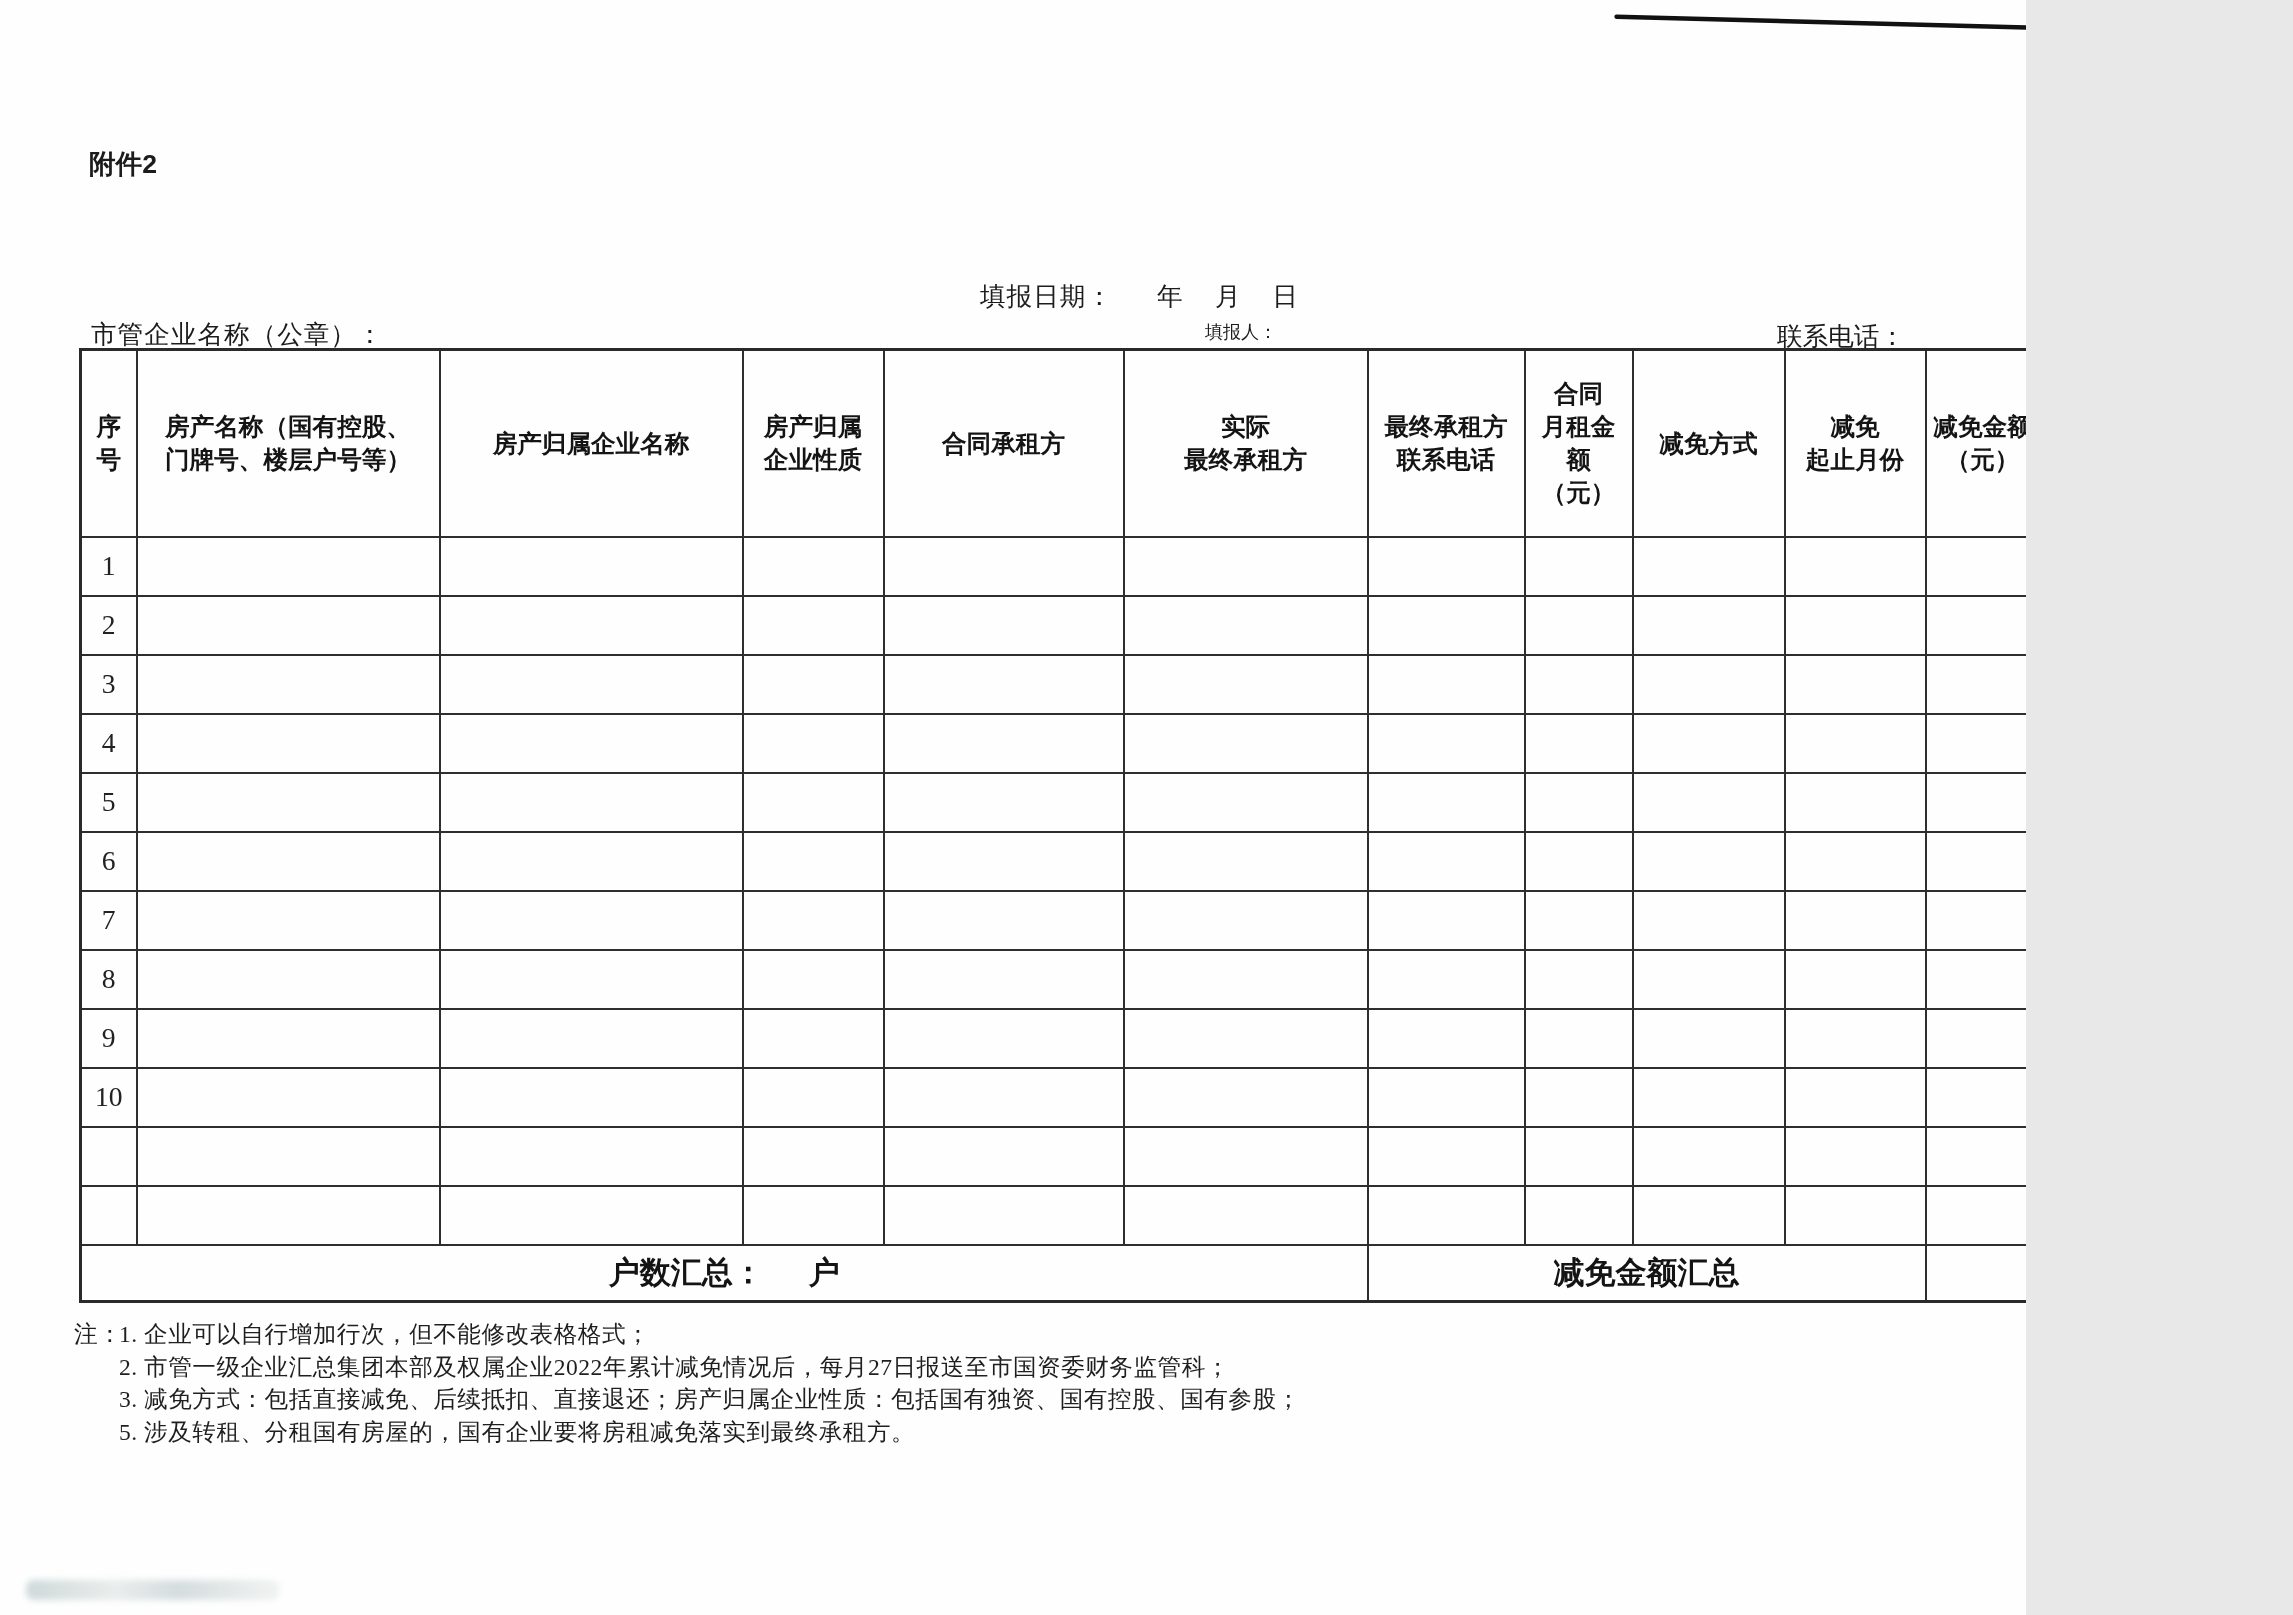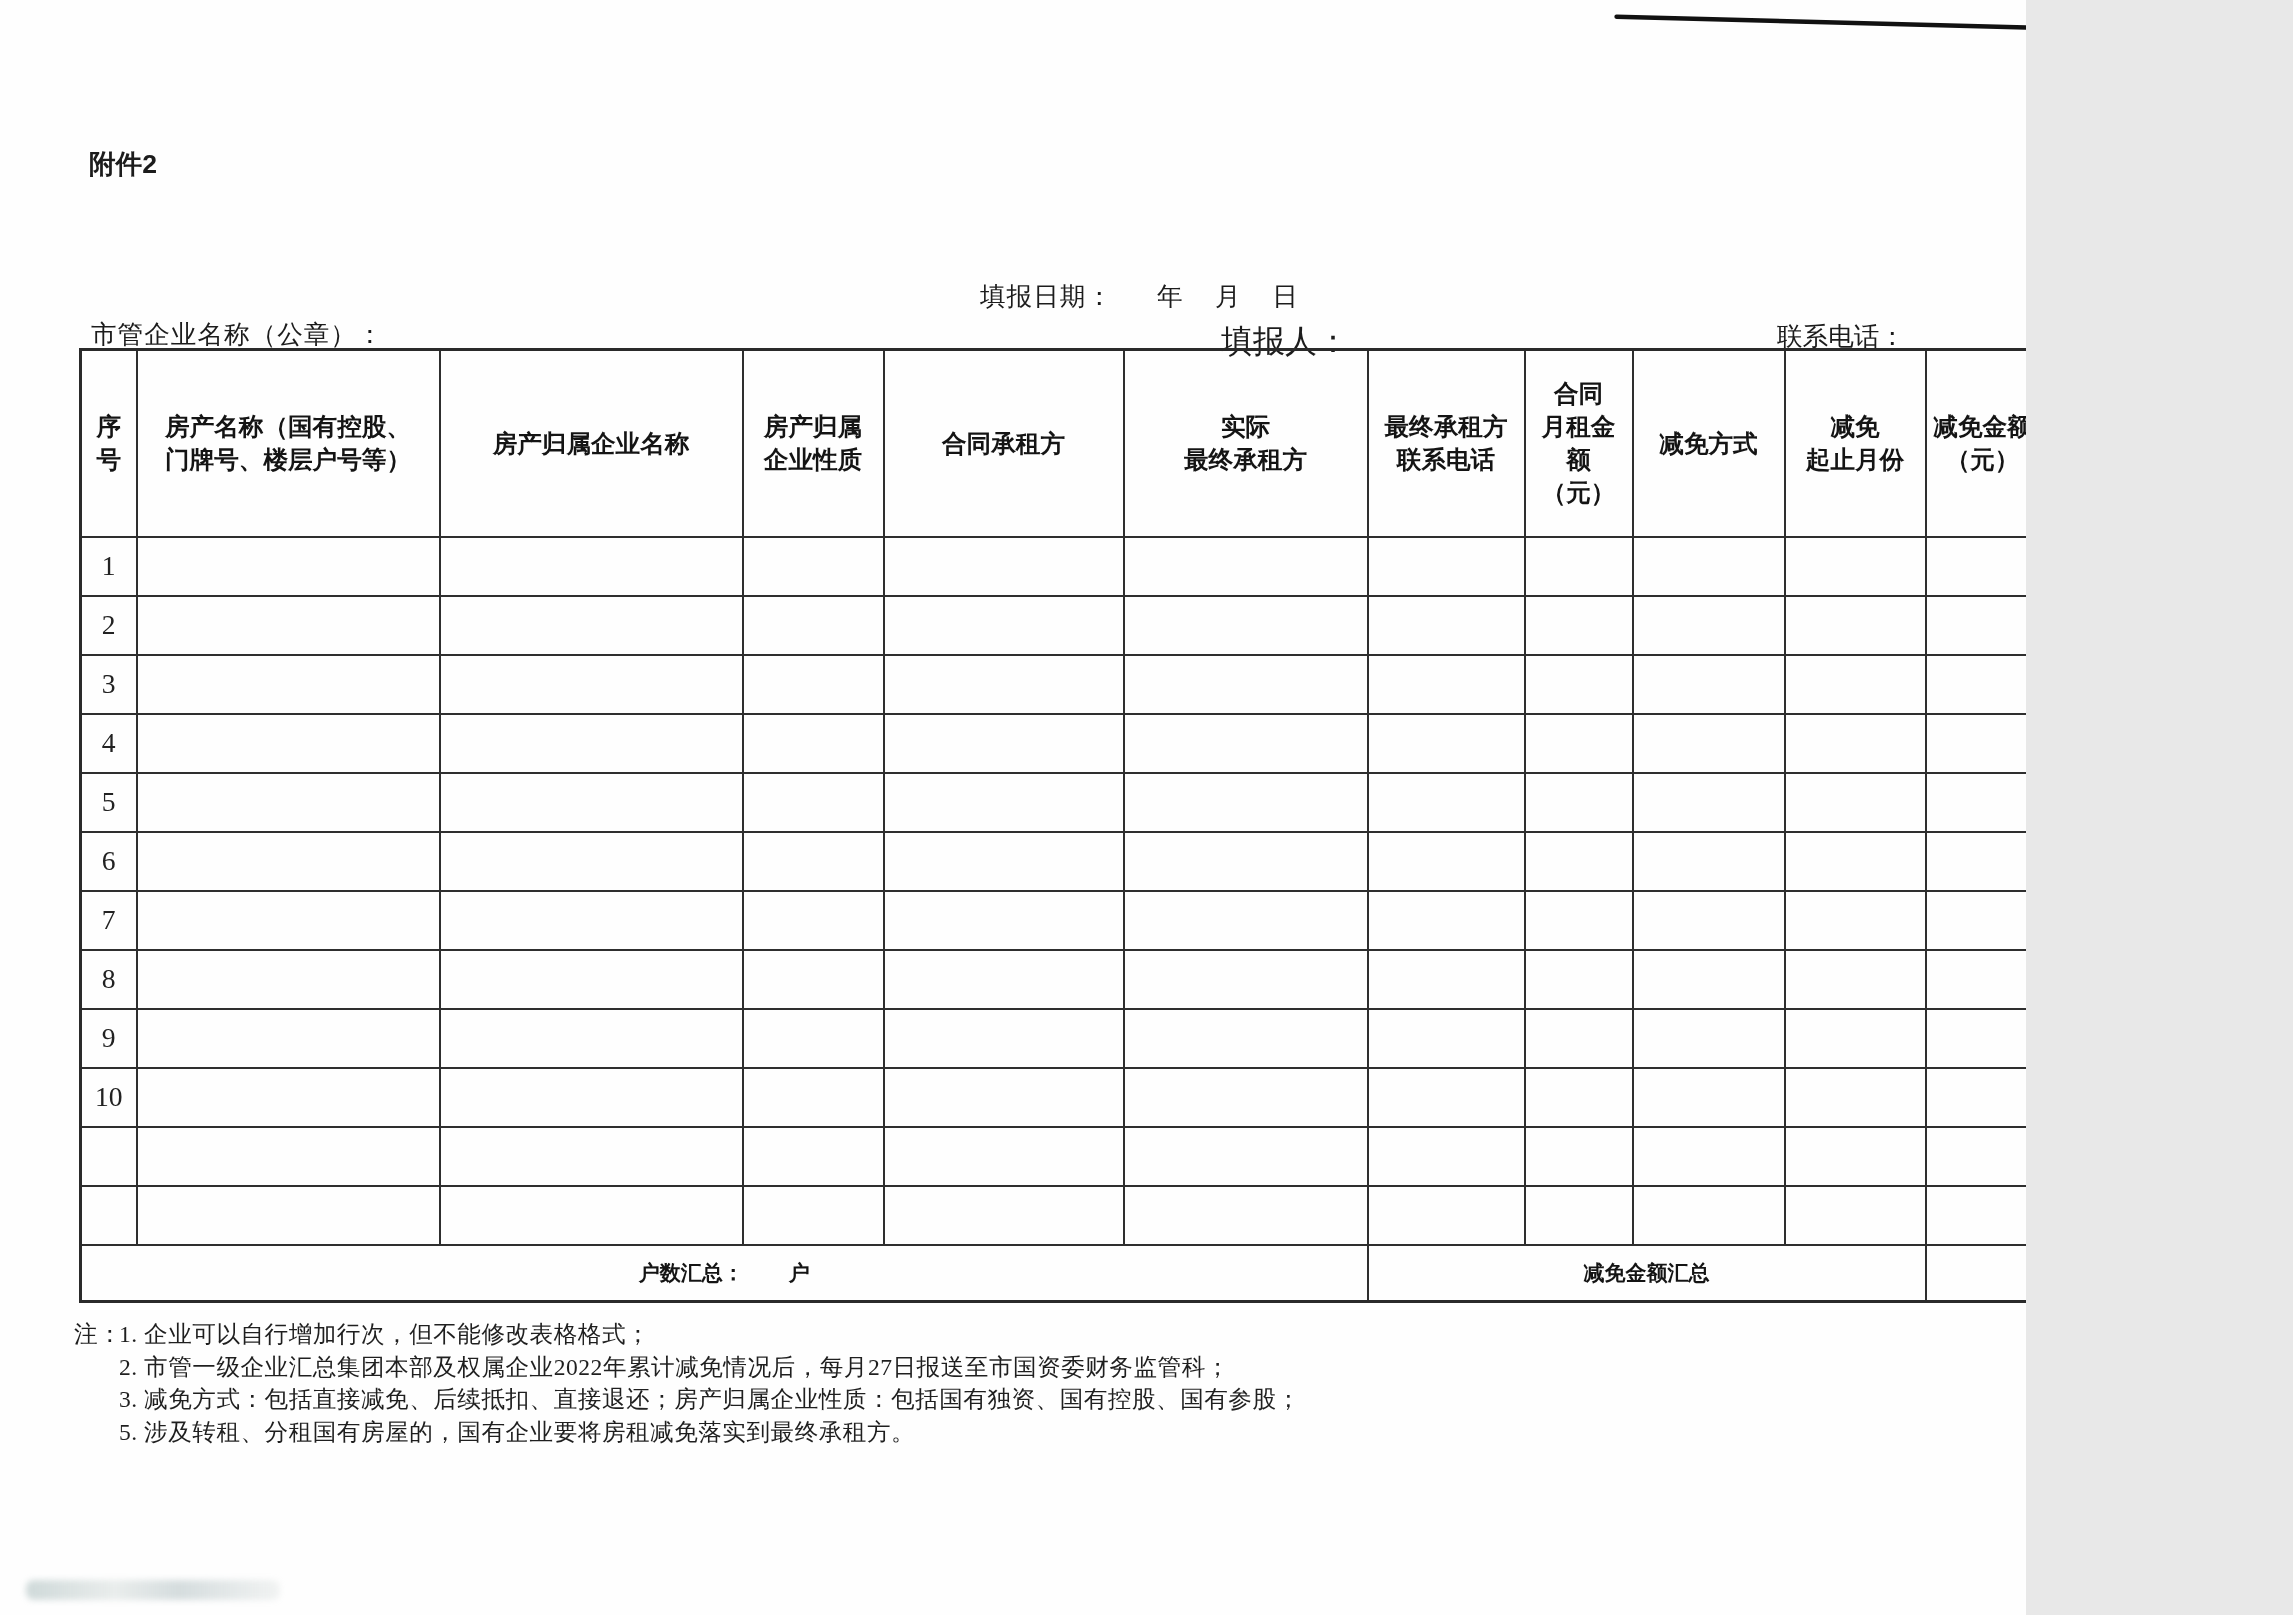--- a/index.html
+++ b/index.html
@@ -25,21 +25,21 @@
     font-family:"Liberation Sans","DejaVu Sans",sans-serif;
     color:#111;
   }
   .date-line {
     position:absolute; left:980px; top:279px;
     font-size:25.6px; letter-spacing:1px;
   }
   .date-line .y { margin-left:44px; }
   .date-line .m { margin-left:31.5px; }
   .date-line .d { margin-left:30.5px; }
-  .filler-label   { position:absolute; left:1205px; top:320px; font-size:32px;margin-left:16px; }
+  .filler-label   { position:absolute; left:1205px; top:320px; font-size:18px; }
   .company-label  { position:absolute; left:91px;  top:317px; font-size:25.6px; letter-spacing:1px; }
   .phone-label    { position:absolute; left:1777px; top:319px; font-size:25.6px; }
 
   table.stat-table {
     position:absolute; left:79px; top:348px;
     width:2101px;
     border-collapse:collapse; table-layout:fixed;
   }
   table.stat-table th, table.stat-table td {
     border:2px solid #2e2e2e;
@@ -55,21 +55,21 @@
     white-space:pre-line; color:#141414;
   }
   tbody tr { height:59px; }
   tbody td {
     font-size:27.6px; color:#222;
     font-family:"Liberation Serif","DejaVu Serif",serif;
   }
   tfoot tr { height:57px; }
   tfoot td {
     font-family:"Liberation Sans","DejaVu Sans",sans-serif;
-    font-size:21px; font-weight:bold; color:#141414;
+    font-size:31px; font-weight:bold; color:#141414;
   }
   .unit-gap { margin-left:45px; }
 
   .notes {
     position:absolute; left:74px; top:1318px;
     font-size:23.6px; line-height:32.5px; color:#1f1f1f;
     letter-spacing:0.5px;
   }
   .note-line { padding-left:45px; }
   .note-prefix { display:inline-block; width:45px; margin-left:-45px; }

